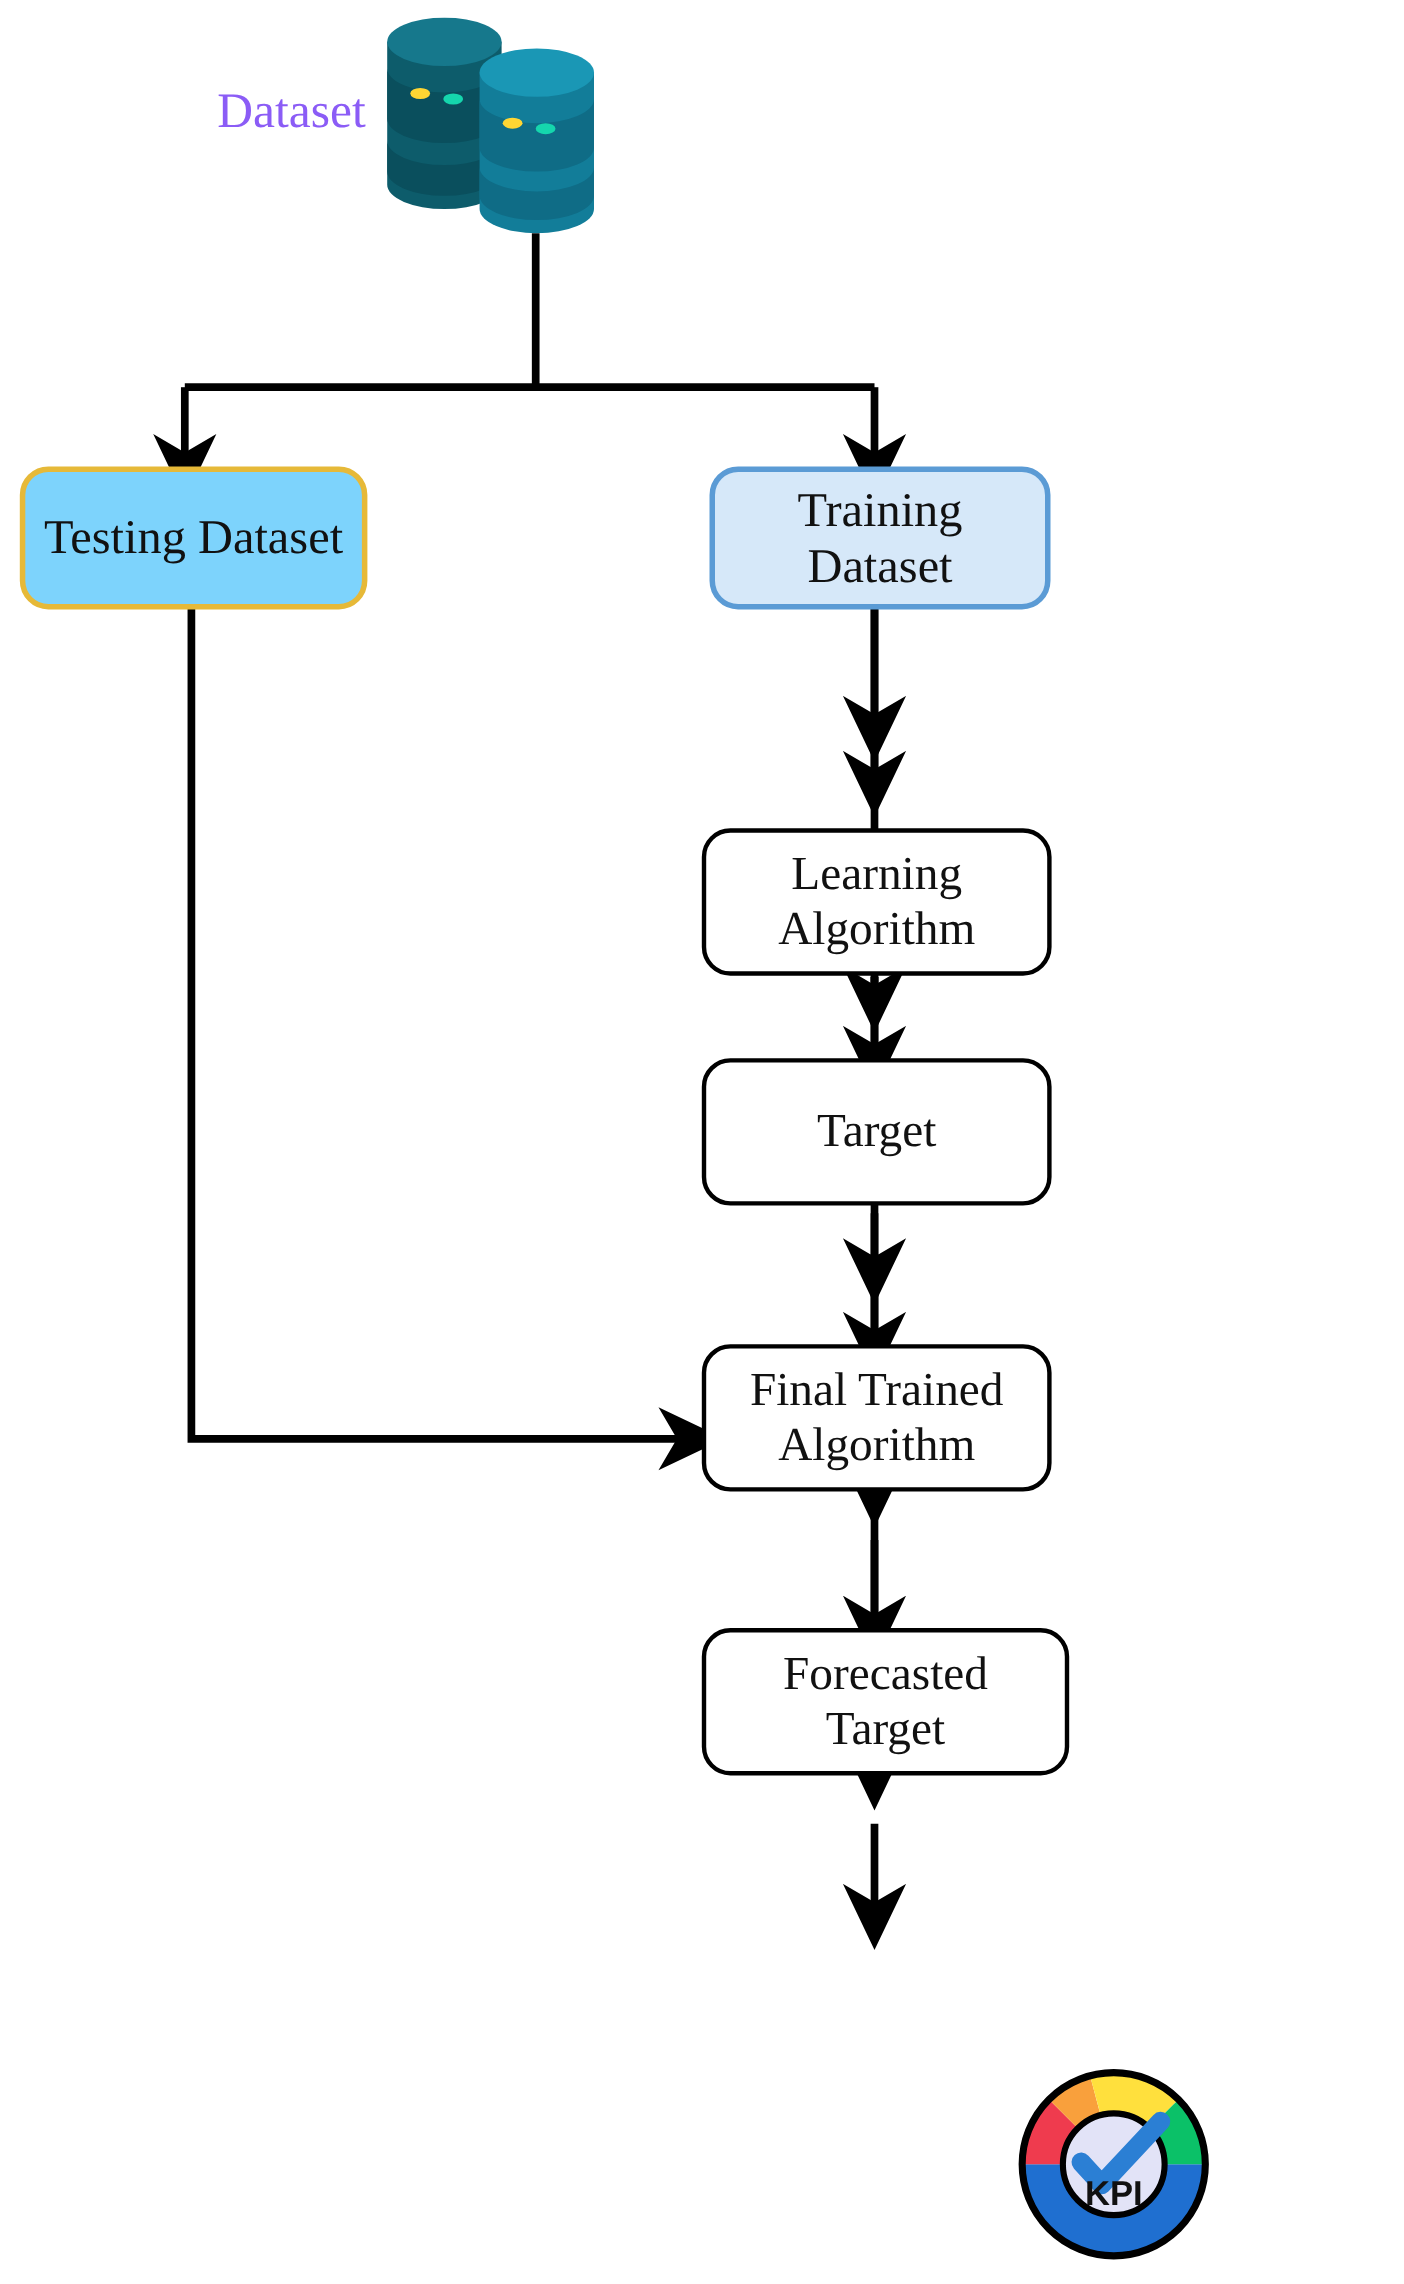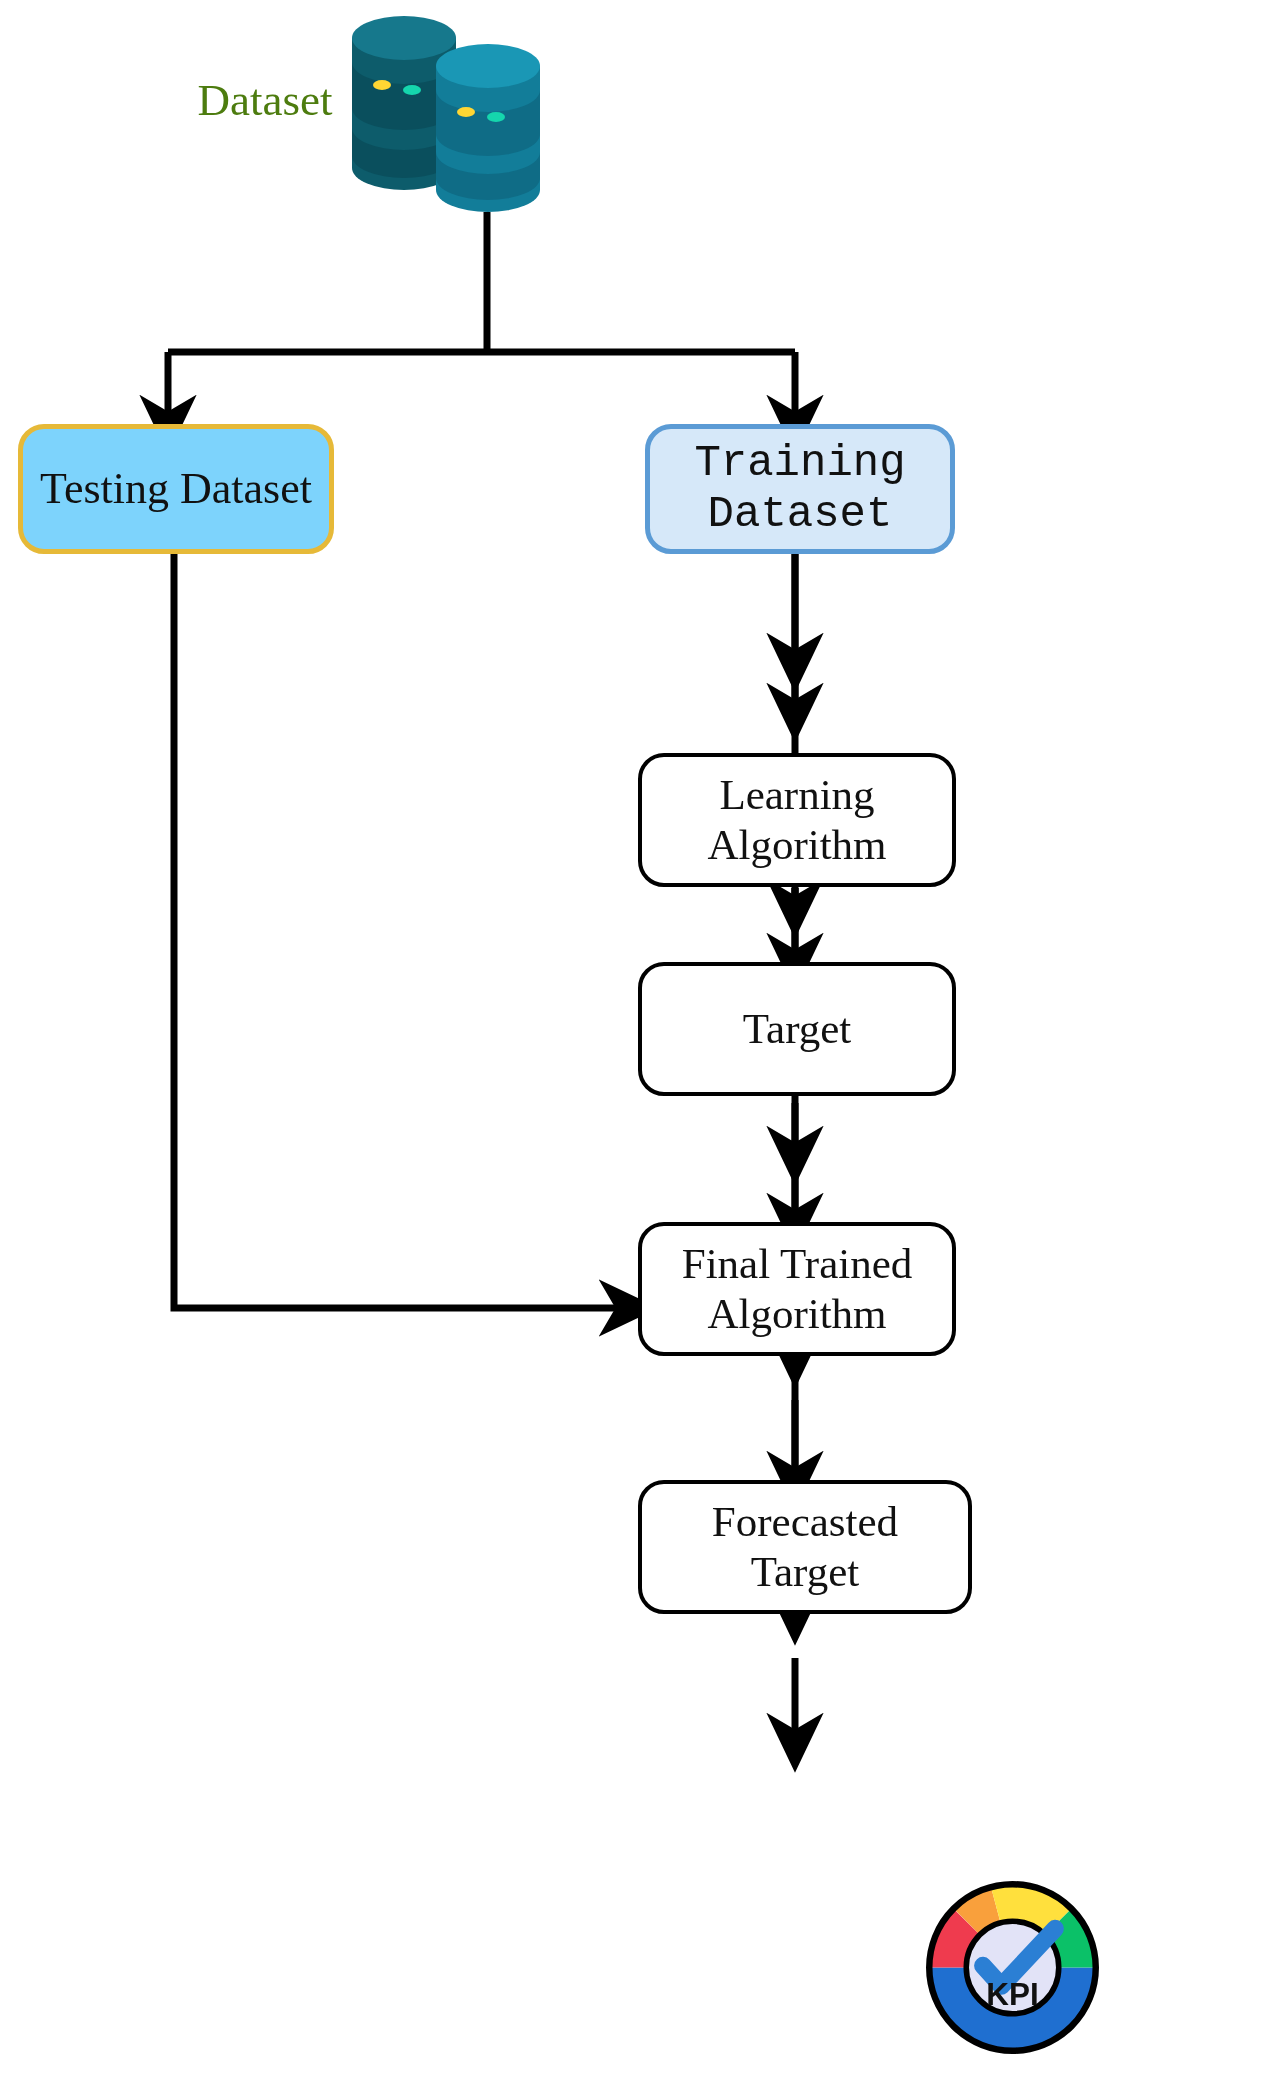--- a/index.html
+++ b/index.html
@@ -50,31 +50,30 @@
   }
   .node-testing {
     background: #7dd3fc;
     border: 5px solid #e6b938;
     font-size: 44px;
   }
   .node-training {
     background: #d6e8f9;
     border: 5px solid #5b9bd5;
     font-size: 44px;
-    font-family: Liberation Mono, monospace;
   }
   
   #dataset-title {
     position: absolute;
     left: 180px;
     top: 74px;
     width: 170px;
     text-align: center;
     font-size: 45px;
-    color: #4d7c0f;
+    color: #8b5cf6;
   }
   
   #database-icon {
     position: absolute;
     left: 340px;
     top: 16px;
     width: 250px;
     height: 196px;
   }
   

